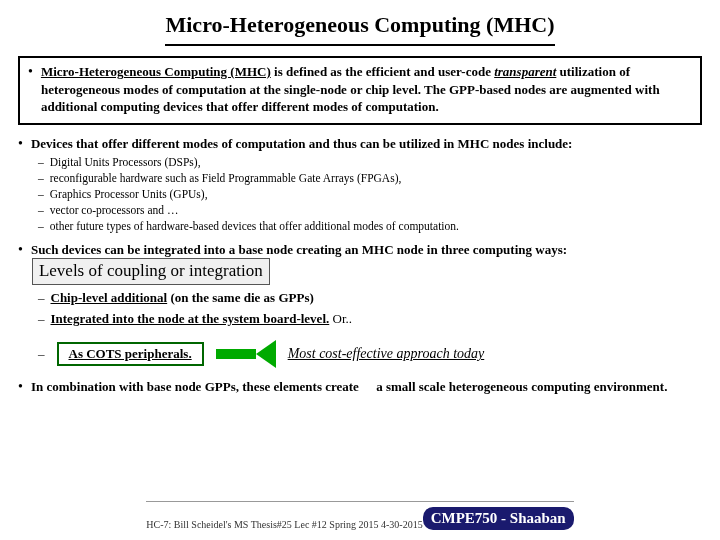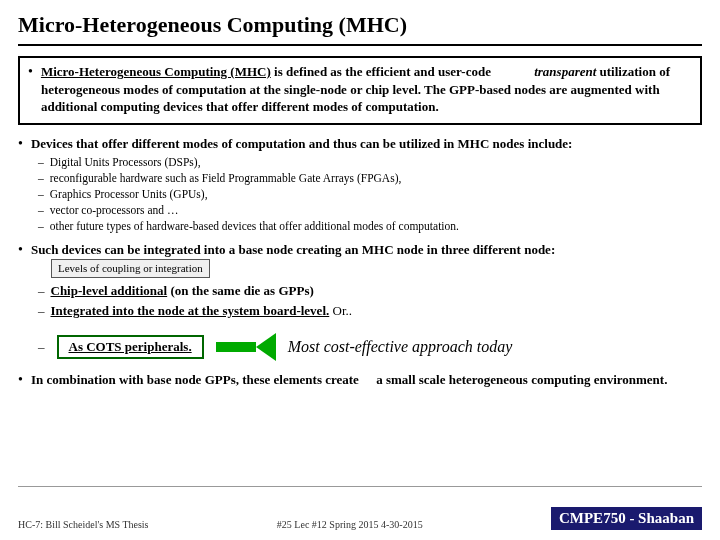--- a/index.html
+++ b/index.html
@@ -12,20 +12,21 @@
       position: relative;
     }
 
     .slide {
       width: 720px;
       height: 540px;
       background: #fff;
       padding: 12px 18px 10px 18px;
       display: flex;
       flex-direction: column;
+      align-items: center;
     }
 
     .slide-title {
       font-size: 22px;
       font-weight: bold;
       border-bottom: 2px solid #000;
       padding-bottom: 6px;
       margin-bottom: 10px;
     }
 
@@ -73,23 +74,23 @@
     .sub-bullet-dash {
       flex-shrink: 0;
       margin-top: 0px;
     }
 
     .tooltip-box {
       display: inline-block;
       border: 1px solid #555;
       background: #f0f0f0;
       padding: 1px 6px;
-      font-size: 11px;
+      font-size: 17px;
       vertical-align: middle;
-      margin-left: 20px;
+      margin-left: 1px;
     }
 
     .sub-bullets-integration {
       margin-left: 20px;
       margin-top: 4px;
     }
 
     .integration-item {
       display: flex;
       align-items: flex-start;
@@ -129,50 +130,52 @@
       border-right: 20px solid #00aa00;
     }
 
     .arrow-body {
       width: 40px;
       height: 10px;
       background: #00aa00;
     }
 
     .most-cost-text {
-      font-size: 16px;
+      font-size: 14px;
       font-style: italic;
+      text-decoration: underline;
     }
 
     .footer {
       display: flex;
       justify-content: space-between;
       align-items: flex-end;
       margin-top: 6px;
       border-top: 1px solid #999;
-      padding-top: 20px;
+      padding-top: 5px;
     }
 
     .footer-left {
       font-size: 10px;
       color: #333;
     }
 
     .footer-center {
       font-size: 10px;
       color: #333;
       text-align: center;
     }
 
     .footer-right {
       background: #1a1a6e;
       color: #fff;
       font-size: 15px;
       font-weight: bold;
       padding: 3px 8px;
+      border-radius: 10px;
     }
 
     .section1-box {
       border: 2px solid #000;
       padding: 5px 8px;
       margin-bottom: 4px;
     }
 
     .dash { flex-shrink: 0; }
   </style>
@@ -184,21 +187,21 @@
   <div class="slide-title">Micro-Heterogeneous Computing (MHC)</div>
 
   <div class="content">
 
     <div class="section1-box">
       <div class="bullet-item">
         <span class="bullet-dot">•</span>
         <span class="bullet-text">
           <span style="text-decoration:underline; font-weight:bold;">Micro-Heterogeneous Computing (MHC)</span>
           <span style="font-weight:bold;"> is defined as the efficient and user-code </span>
-          <span style="font-style:italic; font-weight:bold;margin-left:40px;">transparent</span>
+          <span style="text-decoration:underline; font-style:italic; font-weight:bold;">transparent</span>
           <span style="font-weight:bold;"> utilization of  heterogeneous modes of computation at the single-node or chip level.   The GPP-based nodes are augmented with additional computing devices that offer different modes of computation.</span>
         </span>
       </div>
     </div>
 
     <div>
       <div class="bullet-item">
         <span class="bullet-dot">•</span>
         <span class="bullet-text bold-text">
           Devices that offer different modes of computation  and thus can be utilized in MHC nodes include:
@@ -225,21 +228,21 @@
           <span class="sub-bullet-dash dash">–</span>
           <span>other future types of hardware-based devices  that offer additional modes of computation.</span>
         </div>
       </div>
     </div>
 
     <div>
       <div class="bullet-item">
         <span class="bullet-dot">•</span>
         <span class="bullet-text">
-          <span style="font-weight:bold;">Such devices can be integrated into a base node creating an MHC node in three different node:</span>
+          <span style="font-weight:bold;">Such devices can be integrated into a base node creating an MHC node in three computing ways:</span>
           <span class="tooltip-box">Levels of coupling or integration</span>
         </span>
       </div>
       <div class="sub-bullets-integration">
         <div class="integration-item">
           <span class="dash">–</span>
           <span>
             <span style="text-decoration:underline; font-weight:bold;">Chip-level additional</span>
             <span style="font-weight:bold;"> (on the same die as GPPs)</span>
           </span>

